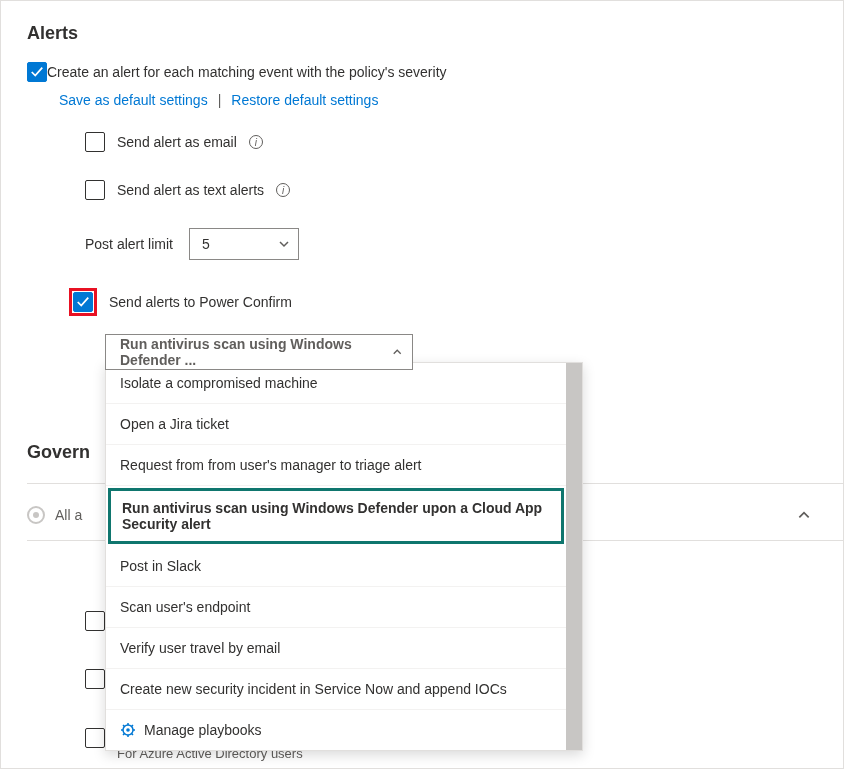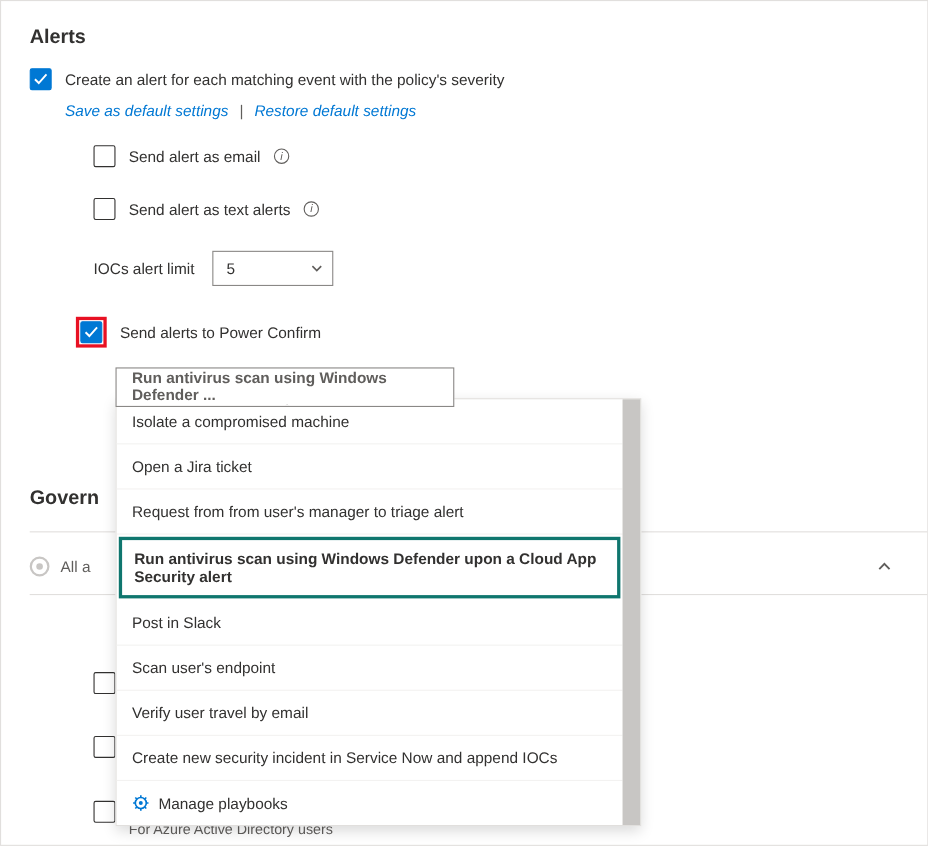--- a/index.html
+++ b/index.html
@@ -20,21 +20,20 @@
     font-weight: 600;
     font-size: 18px;
     padding: 22px 0 0 26px;
   }
   .content {
     padding: 18px 0 0 26px;
   }
   .row {
     display: flex;
     align-items: center;
-    gap: 12px;
   }
   .checkbox {
     width: 20px;
     height: 20px;
     border: 1px solid #323130;
     border-radius: 2px;
     display: inline-flex;
     align-items: center;
     justify-content: center;
     background: #fff;
@@ -42,21 +41,20 @@
   }
   .checkbox.checked {
     background: #0078d4;
     border-color: #0078d4;
     color: #fff;
   }
   .checkbox svg { width: 14px; height: 14px; }
   .link {
     color: #0078d4;
     cursor: pointer;
-    font-style: italic;
   }
   .link-row {
     margin: 10px 0 0 32px;
     display: flex;
     align-items: center;
     gap: 10px;
     font-size: 14px;
   }
   .pipe { color: #605e5c; }
   .sub-options {
@@ -121,21 +119,20 @@
     display: flex;
     align-items: center;
     justify-content: space-between;
     padding: 0 10px 0 14px;
     margin-left: 32px;
     font-weight: 600;
     color: #605e5c;
     background: #fff;
     position: relative;
     z-index: 3;
-    flex-direction: column;
   }
   .dropdown-list {
     position: absolute;
     left: 32px;
     top: 74px;
     width: 478px;
     background: #fff;
     border: 1px solid #e1dfdd;
     box-shadow: 0 4px 12px rgba(0,0,0,0.15);
     z-index: 2;
@@ -266,21 +263,21 @@
         <span class="info-icon">i</span>
       </div>
 
       <div class="sub-opt-row">
         <span class="checkbox"></span>
         <span>Send alert as text alerts</span>
         <span class="info-icon">i</span>
       </div>
 
       <div class="daily-limit-row">
-        <span>IOCs alert limit</span>
+        <span>Post alert limit</span>
         <div class="select">
           <span>5</span>
           <svg class="chev" viewBox="0 0 12 12">
               <path fill="none" stroke="#605e5c" stroke-width="1.5" d="M2 4 L6 8 L10 4"></path>
             </svg>
         </div>
       </div>
 
     </div>
 

